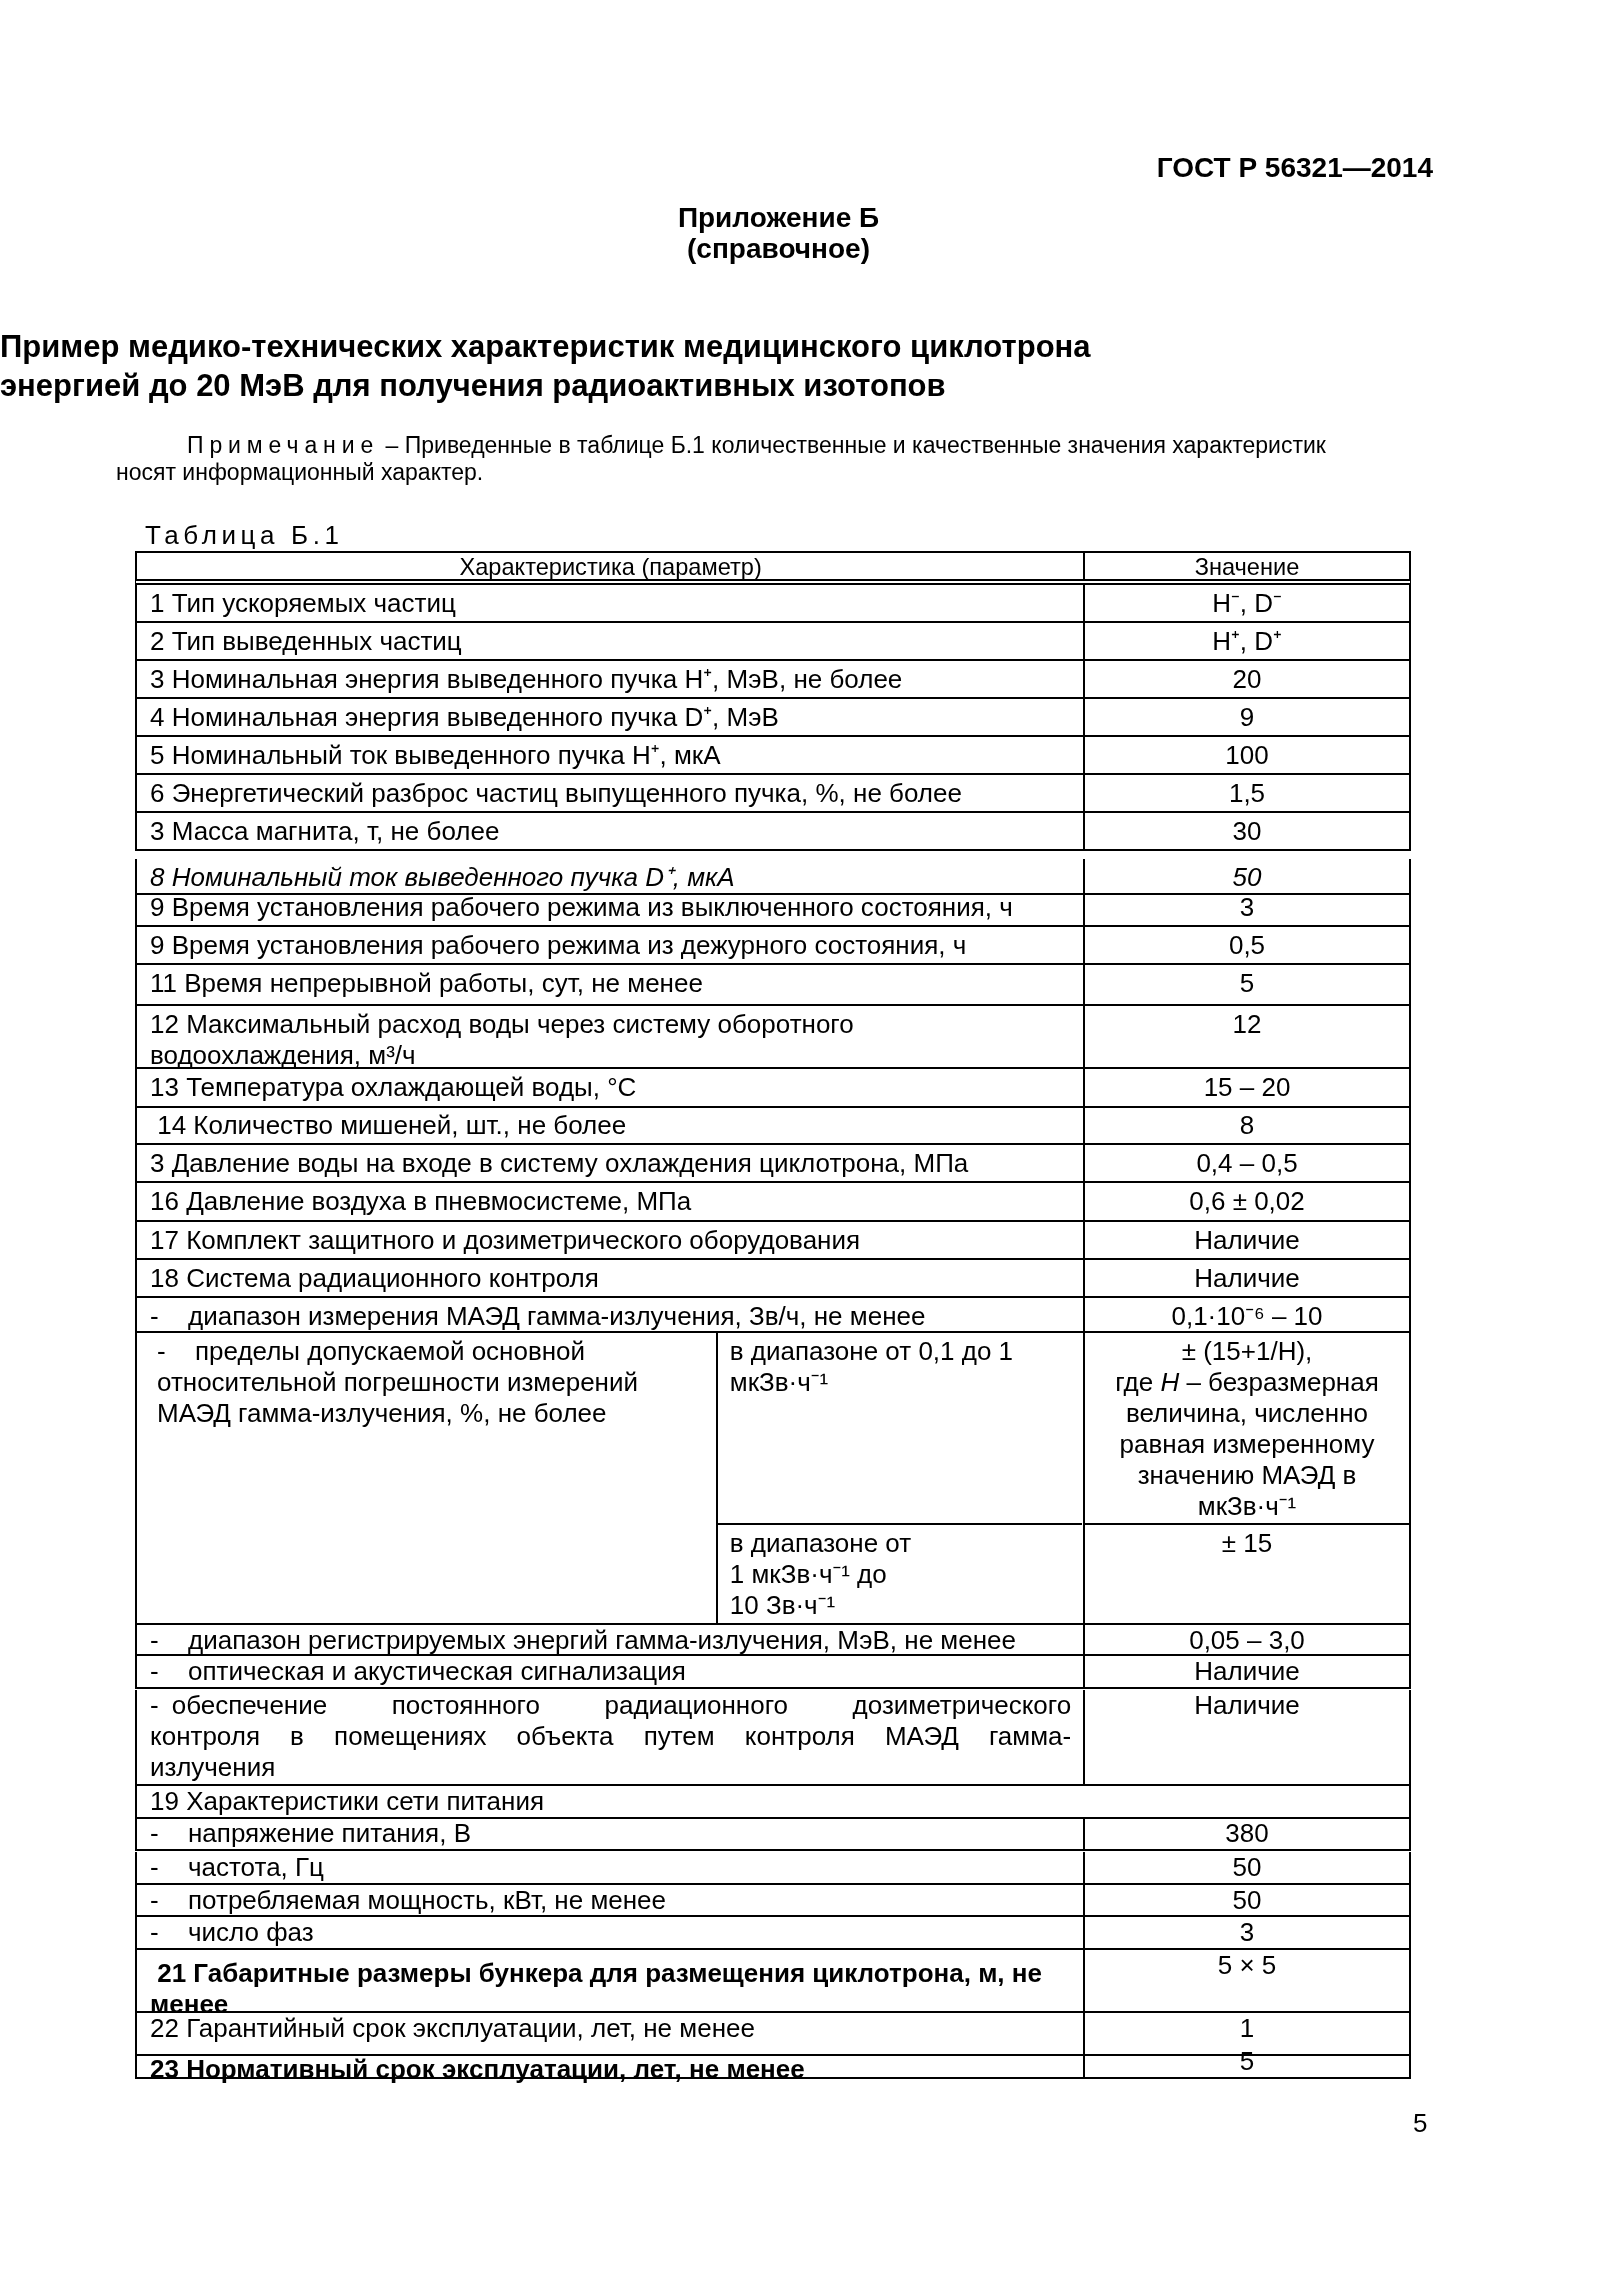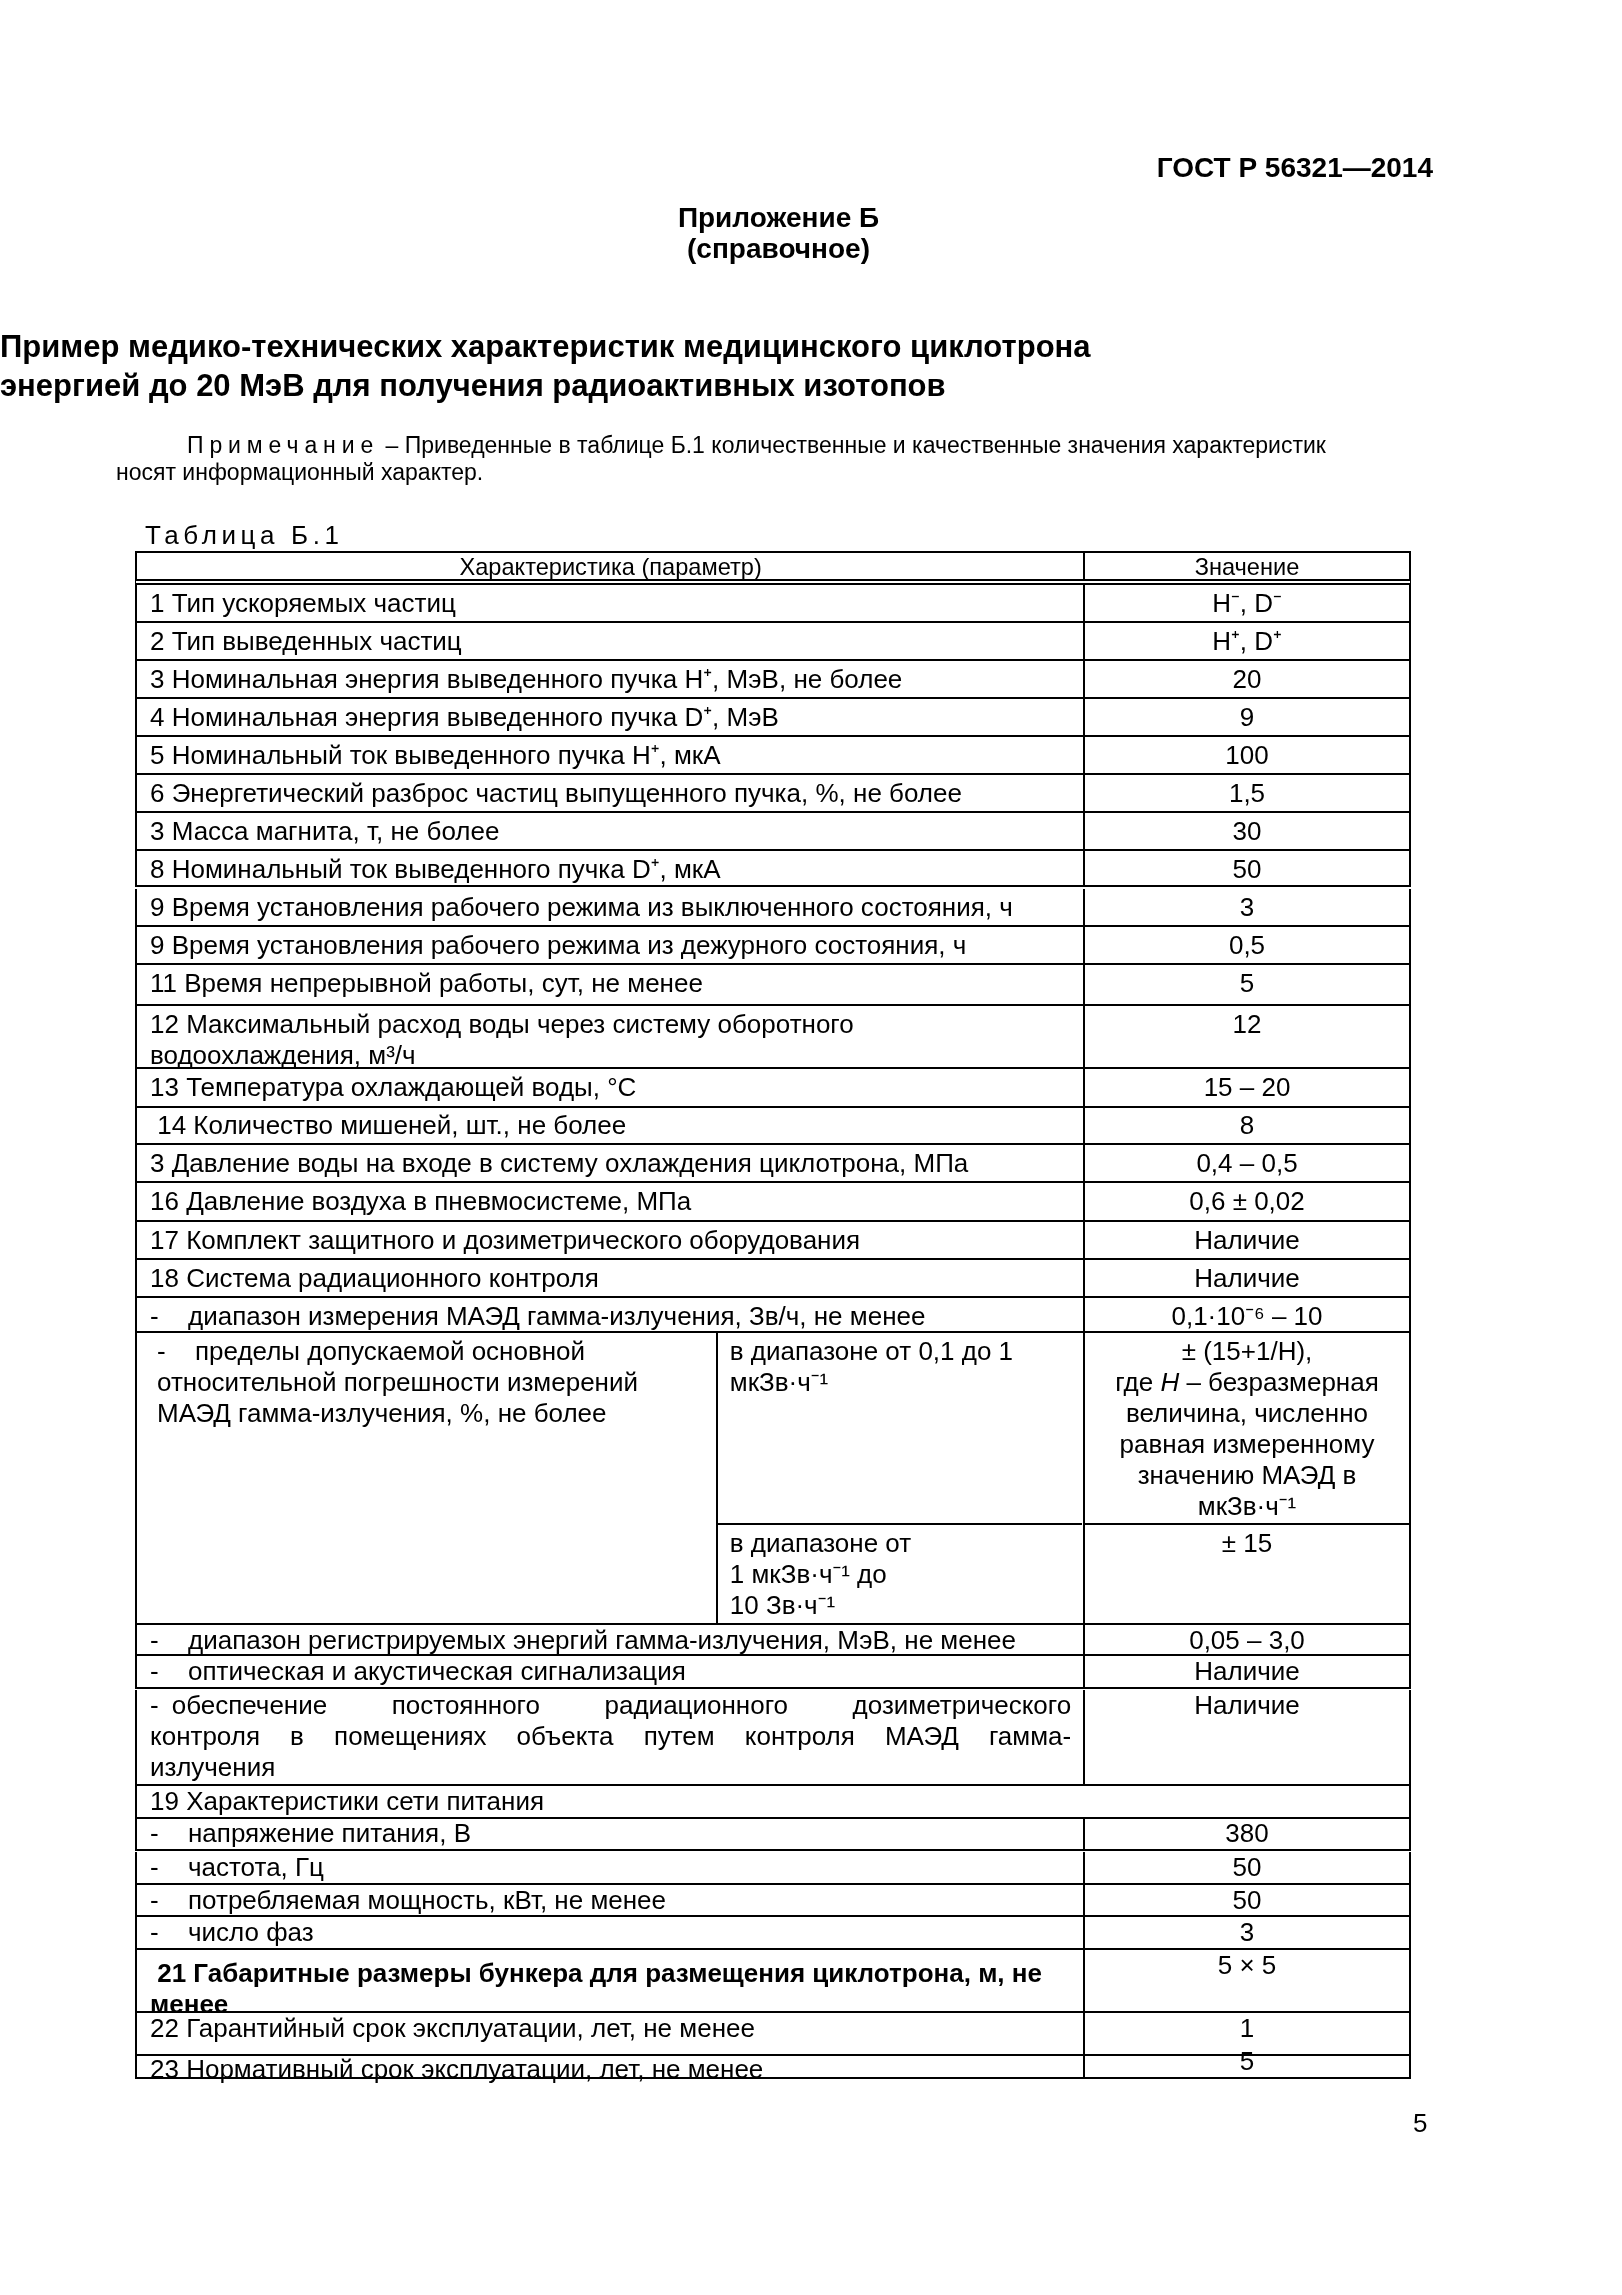--- a/index.html
+++ b/index.html
@@ -77,21 +77,21 @@
     <div class="cell c-val">100</div>
   </div>
   <div class="row" style="top:224px; height:38px;">
     <div class="cell c-param">6 Энергетический разброс частиц выпущенного пучка, %, не более</div>
     <div class="cell c-val">1,5</div>
   </div>
   <div class="row" style="top:262px; height:38px;">
     <div class="cell c-param">3 Масса магнита, т, не более</div>
     <div class="cell c-val">30</div>
   </div>
-  <div class="row" style="top:300px; height:36px;">
+  <div class="row" style="top:308px; height:36px;font-style:italic;">
     <div class="cell c-param">8 Номинальный ток выведенного пучка D⁺, мкА</div>
     <div class="cell c-val">50</div>
   </div>
   <div class="row" style="top:338px; height:38px;">
     <div class="cell c-param">9 Время установления рабочего режима из выключенного состояния, ч</div>
     <div class="cell c-val">3</div>
   </div>
   <div class="row" style="top:376px; height:38px;">
     <div class="cell c-param">9 Время установления рабочего режима из дежурного состояния, ч</div>
     <div class="cell c-val">0,5</div>
@@ -208,19 +208,19 @@
       <div style="white-space:pre;"> 21 Габаритные размеры бункера для размещения циклотрона, м, не</div>
       <div>менее</div>
     </div>
     <div class="cell c-val" style="padding-top:0;">5 × 5</div>
   </div>
   <div class="row" style="top:1462px; height:43px;padding-left:16px;">
     <div class="cell c-param" style="padding-top:0;">22 Гарантийный срок эксплуатации, лет, не менее</div>
     <div class="cell c-val" style="padding-top:0;">1</div>
   </div>
   <div class="row" style="top:1495px; height:33px;">
-    <div class="cell c-param" style="padding-top:8px;">23 Нормативный срок эксплуатации, лет, не менее</div>
+    <div class="cell c-param" style="padding-top:8px;font-weight:bold;">23 Нормативный срок эксплуатации, лет, не менее</div>
     <div class="cell c-val" style="padding-top:0;">5</div>
   </div>
 </div>
 
 <div class="abs pagenum">5</div>
 
 
 </body></html>

